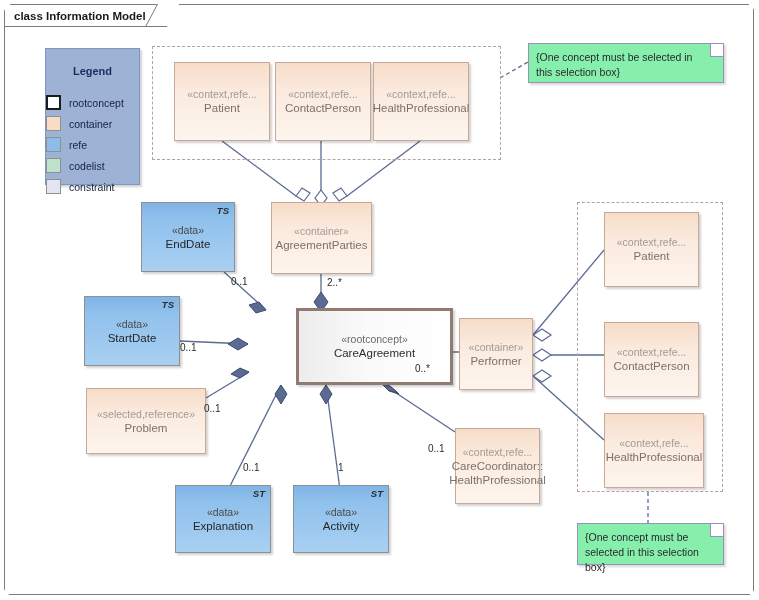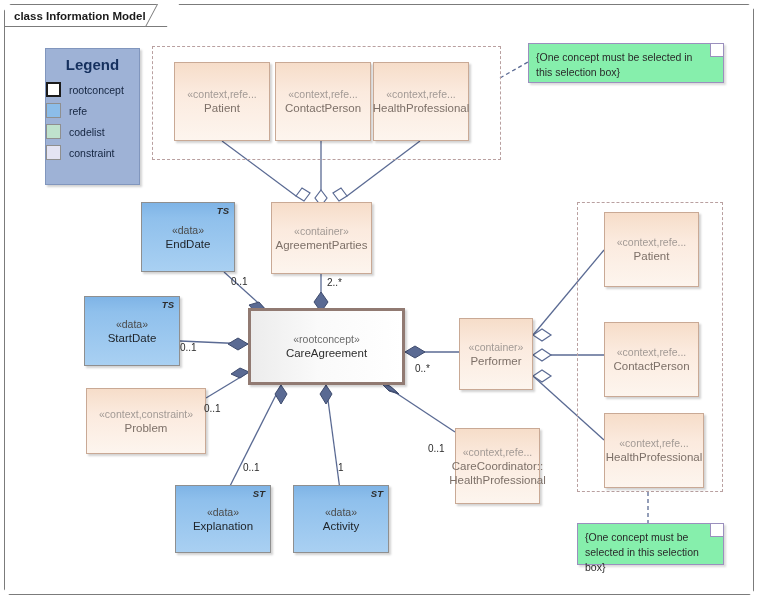--- a/index.html
+++ b/index.html
@@ -22,34 +22,34 @@
   .node .corner{position:absolute;top:2px;right:5px;font-size:9.5px;font-style:italic;color:#2c2c2c;font-weight:bold;}
 
   .n-container{border:1px solid #c9a995;background:linear-gradient(to bottom,#f6ddc9 0%,#fbeade 38%,#fdf5ee 100%);}
   .n-container .stereo{color:#a29a95;}
   .n-container .nm{color:#7d7068;}
 
   .n-data{border:1px solid #8f8f8f;background:linear-gradient(to bottom,#7fb4e6 0%,#8fc0ec 22%,#a9d0f2 100%);}
   .n-data .stereo{color:#4a4a4a;}
   .n-data .nm{color:#20262c;font-weight:normal;}
 
-  .n-root{border:3px solid #917a72;background:linear-gradient(to right,#ececec 0%,#fafafa 45%,#ffffff 100%);}
+  .n-root{border:3px solid #917a72;background:linear-gradient(to right,#ececec 0%,#fafafa 45%,#ffffff 100%);margin-left:48px;}
   .n-root .stereo{color:#6b6b6b;}
   .n-root .nm{color:#2e2e2e;}
 
   
   .sel{position:absolute;border:1px dashed #b9a0a0;box-sizing:border-box;background:transparent;}
 
   
   .note{position:absolute;background:#86efac;border:1px solid #9b8fbe;box-sizing:border-box;font-size:10.5px;color:#2a2a2a;line-height:15px;padding:6px 16px 4px 7px;box-shadow:2px 2px 2px rgba(0,0,0,.15);}
   .note .fold{position:absolute;top:0;right:0;width:13px;height:13px;background:#fff;border-left:1px solid #9b8fbe;border-bottom:1px solid #9b8fbe;box-sizing:border-box;}
 
   
   .legend{position:absolute;left:45px;top:48px;width:95px;height:137px;background:#9eb2d6;border:1px solid #8196bd;box-sizing:border-box;box-shadow:2px 2px 2px rgba(0,0,0,.18);}
-  .legend h3{margin:0;padding:7px 0 6px 0;text-align:center;font-size:15px;color:#15305e;font-weight:bold;}
+  .legend h3{margin:9px;padding:7px 0 6px 0;text-align:center;font-size:11px;color:#15305e;font-weight:bold;}
   .legend .row{display:flex;align-items:center;height:21px;}
   .legend .sw{width:15px;height:15px;box-sizing:border-box;margin-right:8px;}
   .legend .lb{font-size:10.5px;color:#14243f;}
   .sw-root{background:#ffffff;border:2px solid #1b1b1b;}
   .sw-cont{background:#f7ddc6;border:1px solid #8f8f8f;}
   .sw-data{background:#8cbde9;border:1px solid #8f8f8f;}
   .sw-code{background:#bfe2cd;border:1px solid #8f8f8f;}
   .sw-cons{background:#e4e4f3;border:1px solid #8f8f8f;}
 
   
@@ -131,20 +131,24 @@
     </g>
   </svg>
 
   <div class="legend">
     <h3>Legend</h3>
     <div class="row">
       <span class="sw sw-root"></span>
       <span class="lb">rootconcept</span>
     </div>
     <div class="row">
+      <span class="sw sw-cont"></span>
+      <span class="lb">container</span>
+    </div>
+    <div class="row">
       <span class="sw sw-data"></span>
       <span class="lb">refe</span>
     </div>
     <div class="row">
       <span class="sw sw-code"></span>
       <span class="lb">codelist</span>
     </div>
     <div class="row">
       <span class="sw sw-cons"></span>
       <span class="lb">constraint</span>
@@ -183,21 +187,21 @@
     <span class="stereo">«data»</span>
     <span class="nm">StartDate</span>
   </div>
 
   <div class="node n-root" style="left:248px;top:308px;width:157px;height:77px;">
     <span class="stereo">«rootconcept»</span>
     <span class="nm">CareAgreement</span>
   </div>
 
   <div class="node n-container" style="left:86px;top:388px;width:120px;height:66px;">
-    <span class="stereo">«context,constraint»</span>
+    <span class="stereo">«selected,reference»</span>
     <span class="nm">Problem</span>
   </div>
 
   <div class="node n-data" style="left:175px;top:485px;width:96px;height:68px;">
     <span class="corner">ST</span>
     <span class="stereo">«data»</span>
     <span class="nm">Explanation</span>
   </div>
   <div class="node n-data" style="left:293px;top:485px;width:96px;height:68px;">
     <span class="corner">ST</span>

